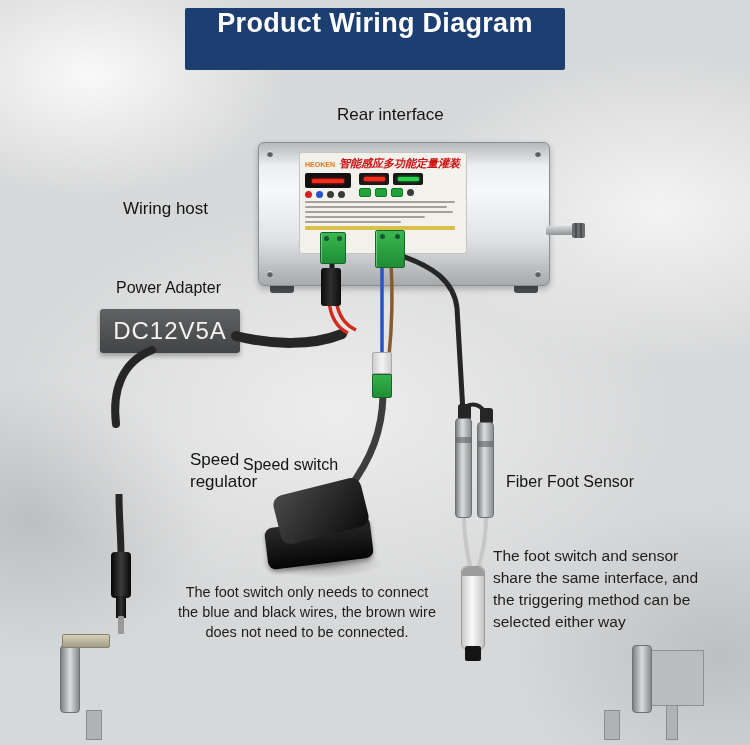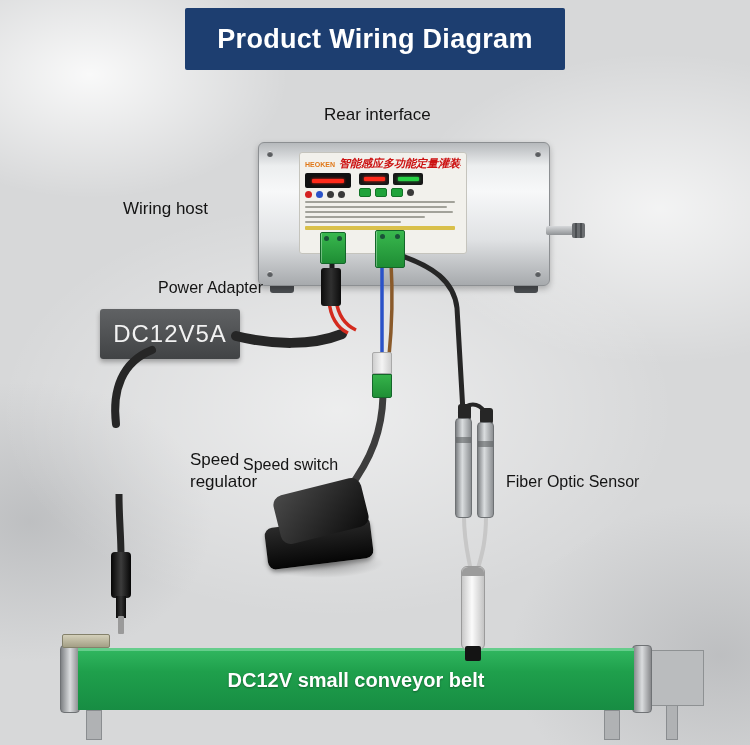--- a/index.html
+++ b/index.html
@@ -8,21 +8,21 @@
     background-color:#d7d8d9;
     background-image:
       radial-gradient(ellipse 320px 200px at 12% 10%, rgba(255,255,255,.85), rgba(255,255,255,0) 62%),
       radial-gradient(ellipse 420px 260px at 88% 28%, rgba(255,255,255,.70), rgba(255,255,255,0) 60%),
       radial-gradient(ellipse 520px 320px at 45% 55%, rgba(255,255,255,.55), rgba(255,255,255,0) 65%),
       radial-gradient(ellipse 260px 200px at 4% 70%, rgba(164,166,169,.50), rgba(164,166,169,0) 70%),
       radial-gradient(ellipse 300px 220px at 96% 88%, rgba(158,160,163,.45), rgba(158,160,163,0) 70%);
   }
   
   .banner{position:absolute;left:185px;top:8px;width:380px;height:62px;background:#1d3e70;
-    display:flex;align-items:center;justify-content:center;border-radius:2px;z-index:5;}
+    display:flex;align-items:flex-start;justify-content:center;border-radius:2px;z-index:5;}
   .banner h1{margin:0;color:#ffffff;font-size:27px;font-weight:700;letter-spacing:.3px;}
   
   .lbl{position:absolute;color:#141414;z-index:5;}
   .note{position:absolute;color:#1d1d1d;z-index:5;}
   
   .device{position:absolute;left:258px;top:142px;width:290px;height:142px;z-index:1;
     background:linear-gradient(180deg,#b6b9bc 0%,#eceeef 16%,#f7f8f9 34%,#e0e2e4 68%,#a7aaad 100%);
     border:1px solid #8c8f92;border-radius:6px;box-shadow:0 3px 6px rgba(0,0,0,.25);}
   .screw{position:absolute;width:6px;height:6px;border-radius:50%;background:#5a5d60;box-shadow:inset 0 1px 1px #fff;}
   .panel{position:absolute;left:299px;top:152px;width:168px;height:102px;z-index:2;
@@ -47,21 +47,21 @@
   
   .terminal{position:absolute;z-index:4;background:linear-gradient(180deg,#39b84e,#1e8d34);
     border:1px solid #14662a;border-radius:2px;box-shadow:inset 1px 0 0 rgba(255,255,255,.35);}
   .terminal .tscrew{position:absolute;top:3px;width:5px;height:5px;border-radius:50%;background:#133;opacity:.75;}
   .plug-black{position:absolute;left:321px;top:268px;width:20px;height:38px;background:linear-gradient(90deg,#0c0c0c,#303030,#0c0c0c);
     border-radius:3px;z-index:4;}
   .mini-conn{position:absolute;left:372px;top:352px;width:20px;height:46px;z-index:4;}
   .mini-conn .white{width:100%;height:22px;background:linear-gradient(90deg,#cfcfcf,#f4f4f4,#cfcfcf);border:1px solid #a9a9a9;box-sizing:border-box;border-radius:2px 2px 0 0;}
   .mini-conn .green{width:100%;height:24px;background:linear-gradient(180deg,#35b24a,#1f8f35);border:1px solid #14662a;box-sizing:border-box;border-radius:0 0 2px 2px;}
   
-  .adapter{position:absolute;left:100px;top:309px;width:140px;height:50px;z-index:2;
+  .adapter{position:absolute;left:100px;top:309px;width:140px;height:44px;z-index:2;
     background:linear-gradient(180deg,#606264,#414345);border-radius:3px;box-shadow:0 3px 5px rgba(0,0,0,.3);
     display:flex;align-items:center;justify-content:center;color:#f2f2f2;font-size:24px;letter-spacing:1px;}
   
   .regulator{position:absolute;left:89px;top:422px;width:62px;height:76px;z-index:4;
     background:#ececea;border:1px solid #b2b2ad;border-radius:4px;box-shadow:0 2px 4px rgba(0,0,0,.25);}
   .knob{position:absolute;left:12px;top:4px;width:38px;height:38px;border-radius:50%;
     background:radial-gradient(circle at 35% 30%,#565656,#101010 65%);border:2px solid #2c2c2c;box-sizing:border-box;}
   .knob:after{content:"";position:absolute;left:17px;top:3px;width:3px;height:8px;background:#cfcfcf;border-radius:2px;}
   .kmin{position:absolute;left:2px;top:42px;font-size:6.5px;font-weight:700;color:#222;}
   .kmax{position:absolute;right:2px;top:42px;font-size:6.5px;font-weight:700;color:#222;}
@@ -223,26 +223,25 @@
     <div class="collar"></div>
   </div>
   <div class="sensor-tip"></div>
 
   <div class="leg" style="left:86px;top:710px;"></div>
   <div class="leg" style="left:604px;top:710px;"></div>
   <div class="leg" style="left:666px;top:704px;height:36px;width:12px;"></div>
   <div class="platform"></div>
   <div class="roller" style="left:60px;"></div>
   <div class="roller" style="left:632px;"></div>
-  <div class="belt">
-    <span>DC12V small conveyor belt</span>
-  </div>
   <div class="bracket"></div>
 
-  <div class="lbl" style="left:324px;top:105px;font-size:17px;">Rear interface</div>
+  <div class="lbl" style="left:337px;top:105px;font-size:17px;">Rear interface</div>
   <div class="lbl" style="left:123px;top:199px;font-size:17px;">Wiring host</div>
-  <div class="lbl" style="left:116px;top:279px;font-size:16px;margin-left:42px;">Power Adapter</div>
+  <div class="lbl" style="left:116px;top:279px;font-size:16px;">Power Adapter</div>
   <div class="lbl" style="left:152px;top:449px;font-size:17px;width:80px;line-height:1.3;padding-left:38px;">Speed regulator</div>
   <div class="lbl" style="left:243px;top:456px;font-size:16px;">Speed switch</div>
-  <div class="lbl" style="left:506px;top:473px;font-size:16px;">Fiber Optic Sensor</div>
-
+  <div class="lbl" style="left:506px;top:473px;font-size:16px;">Fiber Foot Sensor</div>
+
+  <div class="note" style="left:176px;top:582px;width:262px;font-size:14.5px;line-height:1.38;text-align:center;">The foot switch only needs to connect the blue and black wires, the brown wire does not need to be connected.</div>
+  <div class="note" style="left:493px;top:545px;width:220px;font-size:15.5px;line-height:1.42;">The foot switch and sensor share the same interface, and the triggering method can be selected either way</div>
 
 </div>
 
 </body></html>

